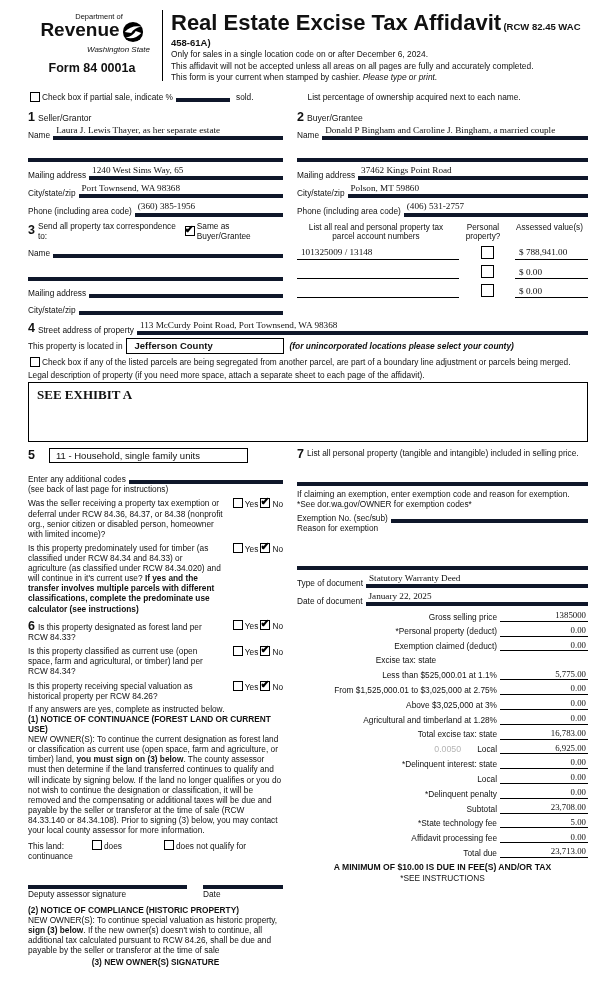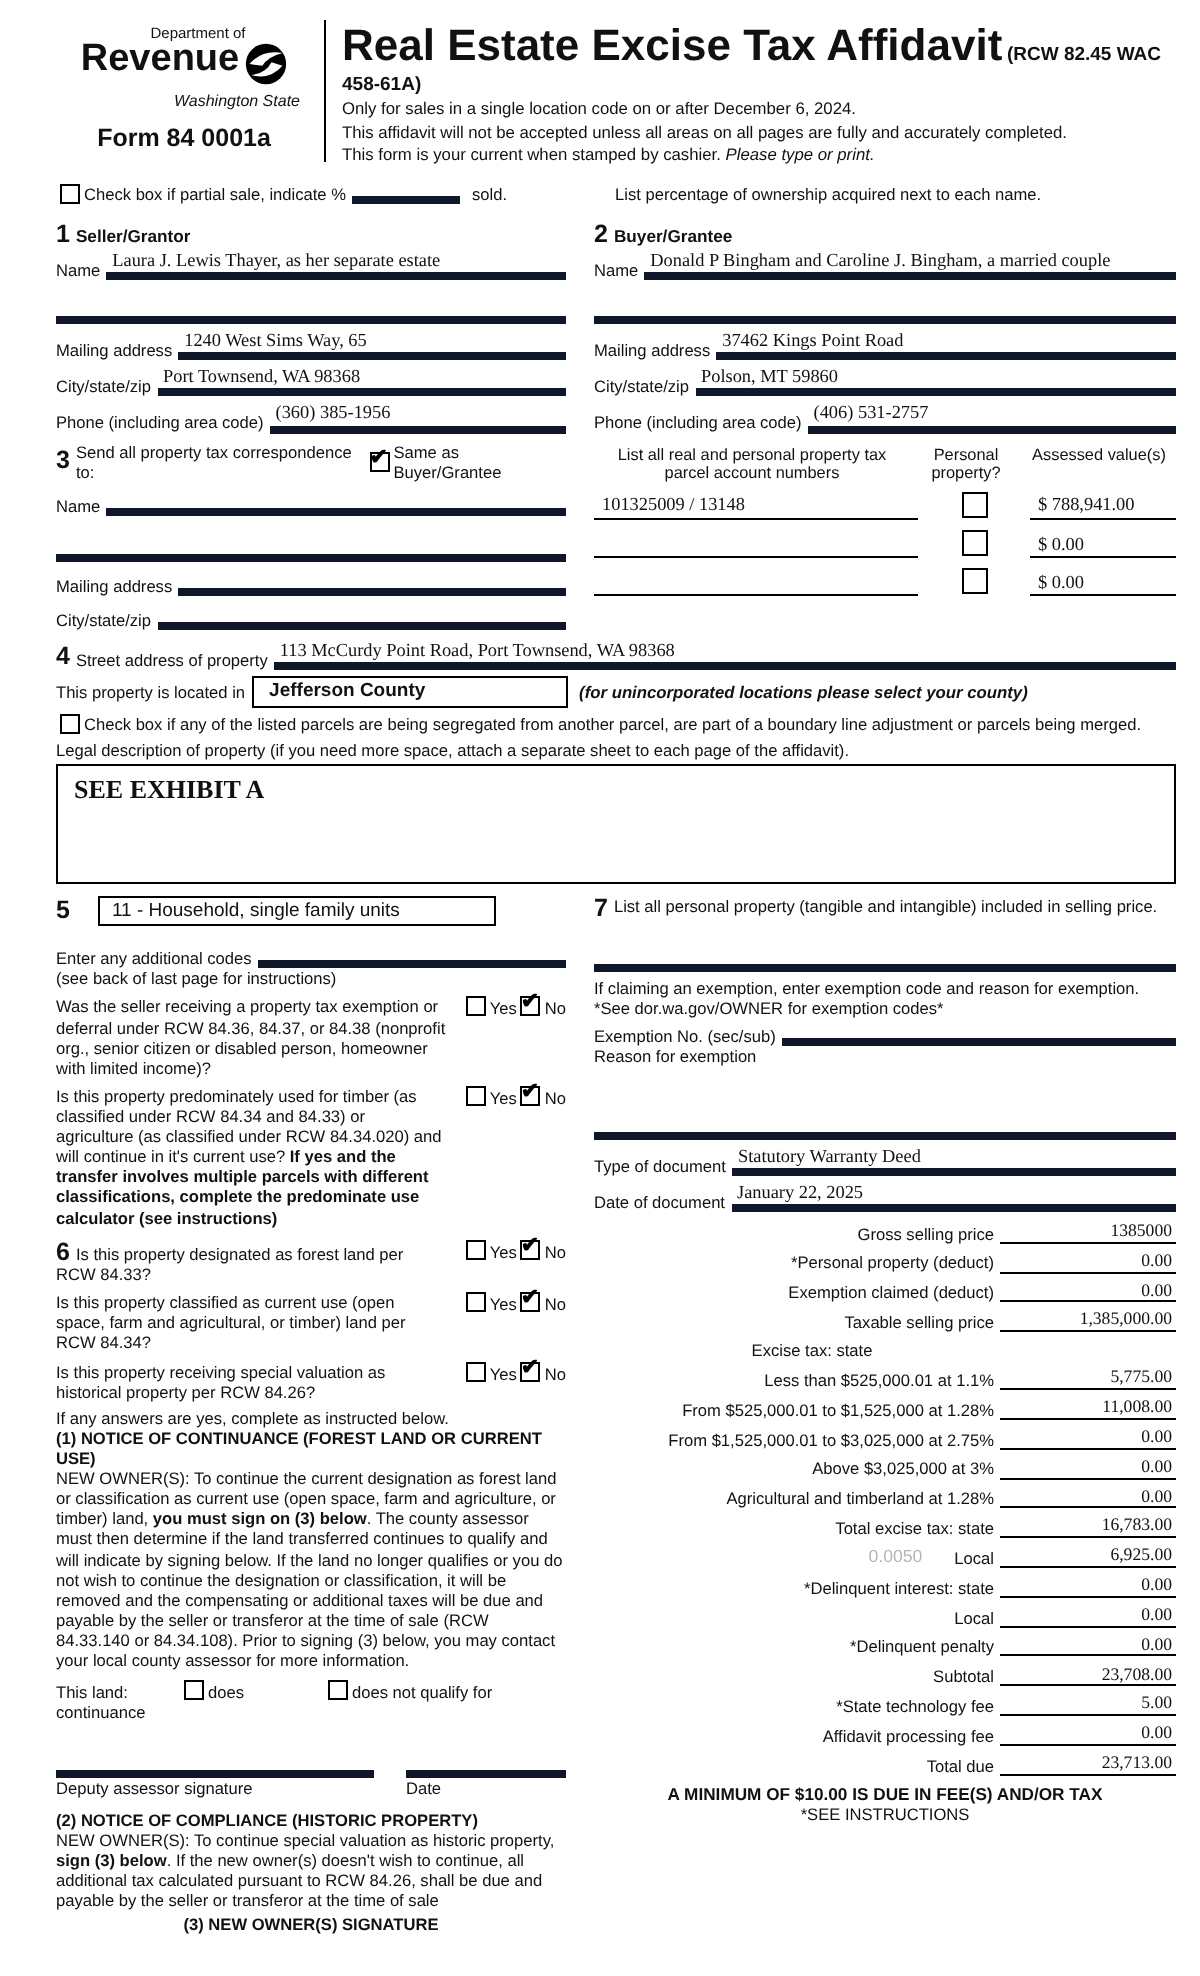--- a/index.html
+++ b/index.html
@@ -26,21 +26,21 @@
   .hdiv{border-left:1.5px solid #000;margin:2px 8px 2px 6px}
   .tblock{flex:1;padding-top:2px}
   .tblock h1{margin:0;font-size:22px;display:inline}
   .tblock .rcw{font-size:9.5px;font-weight:bold}
   .tblock p{margin:1px 0;font-size:8.4px}
   
   .cols{display:flex;gap:14px}
   .cl{width:255px;flex:none}
   .cr{flex:1}
   .sech{margin:5px 0 1px 0}
-  .sech .t{font-weight:bold;font-size:8.6px}
+  .sech .t{font-weight:normal;font-size:8.6px}
   .lbl{white-space:nowrap;padding-right:3px}
   .row2{margin-top:3px}
   
   .phead{display:flex;font-weight:normal;text-align:center;font-size:8.2px;line-height:1.1;margin-top:2px}
   .ph1{width:158px}.ph2{width:56px}.ph3{flex:1}
   .prow{display:flex;align-items:flex-end;margin-top:5px}
   .pnum{width:158px;border-bottom:1px solid #000;padding-left:4px}
   .pcbc{width:56px;text-align:center}
   .pval{flex:1;border-bottom:1px solid #000;padding-left:4px}
   
@@ -329,34 +329,26 @@
             <span class="tv">1385000</span>
           </div>
           <div class="taxrow">
             <span class="tl">*Personal property (deduct)</span>
             <span class="tv">0.00</span>
           </div>
           <div class="taxrow">
             <span class="tl">Exemption claimed (deduct)</span>
             <span class="tv">0.00</span>
           </div>
-          <div class="taxrow">
-            <span class="tl">Taxable selling price</span>
-            <span class="tv">1,385,000.00</span>
-          </div>
           <div class="taxrow hdr">
             <span class="tl">Excise tax: state</span>
           </div>
           <div class="taxrow">
             <span class="tl">Less than $525,000.01 at 1.1%</span>
             <span class="tv">5,775.00</span>
-          </div>
-          <div class="taxrow">
-            <span class="tl">From $525,000.01 to $1,525,000 at 1.28%</span>
-            <span class="tv">11,008.00</span>
           </div>
           <div class="taxrow">
             <span class="tl">From $1,525,000.01 to $3,025,000 at 2.75%</span>
             <span class="tv">0.00</span>
           </div>
           <div class="taxrow">
             <span class="tl">Above $3,025,000 at 3%</span>
             <span class="tv">0.00</span>
           </div>
           <div class="taxrow">

